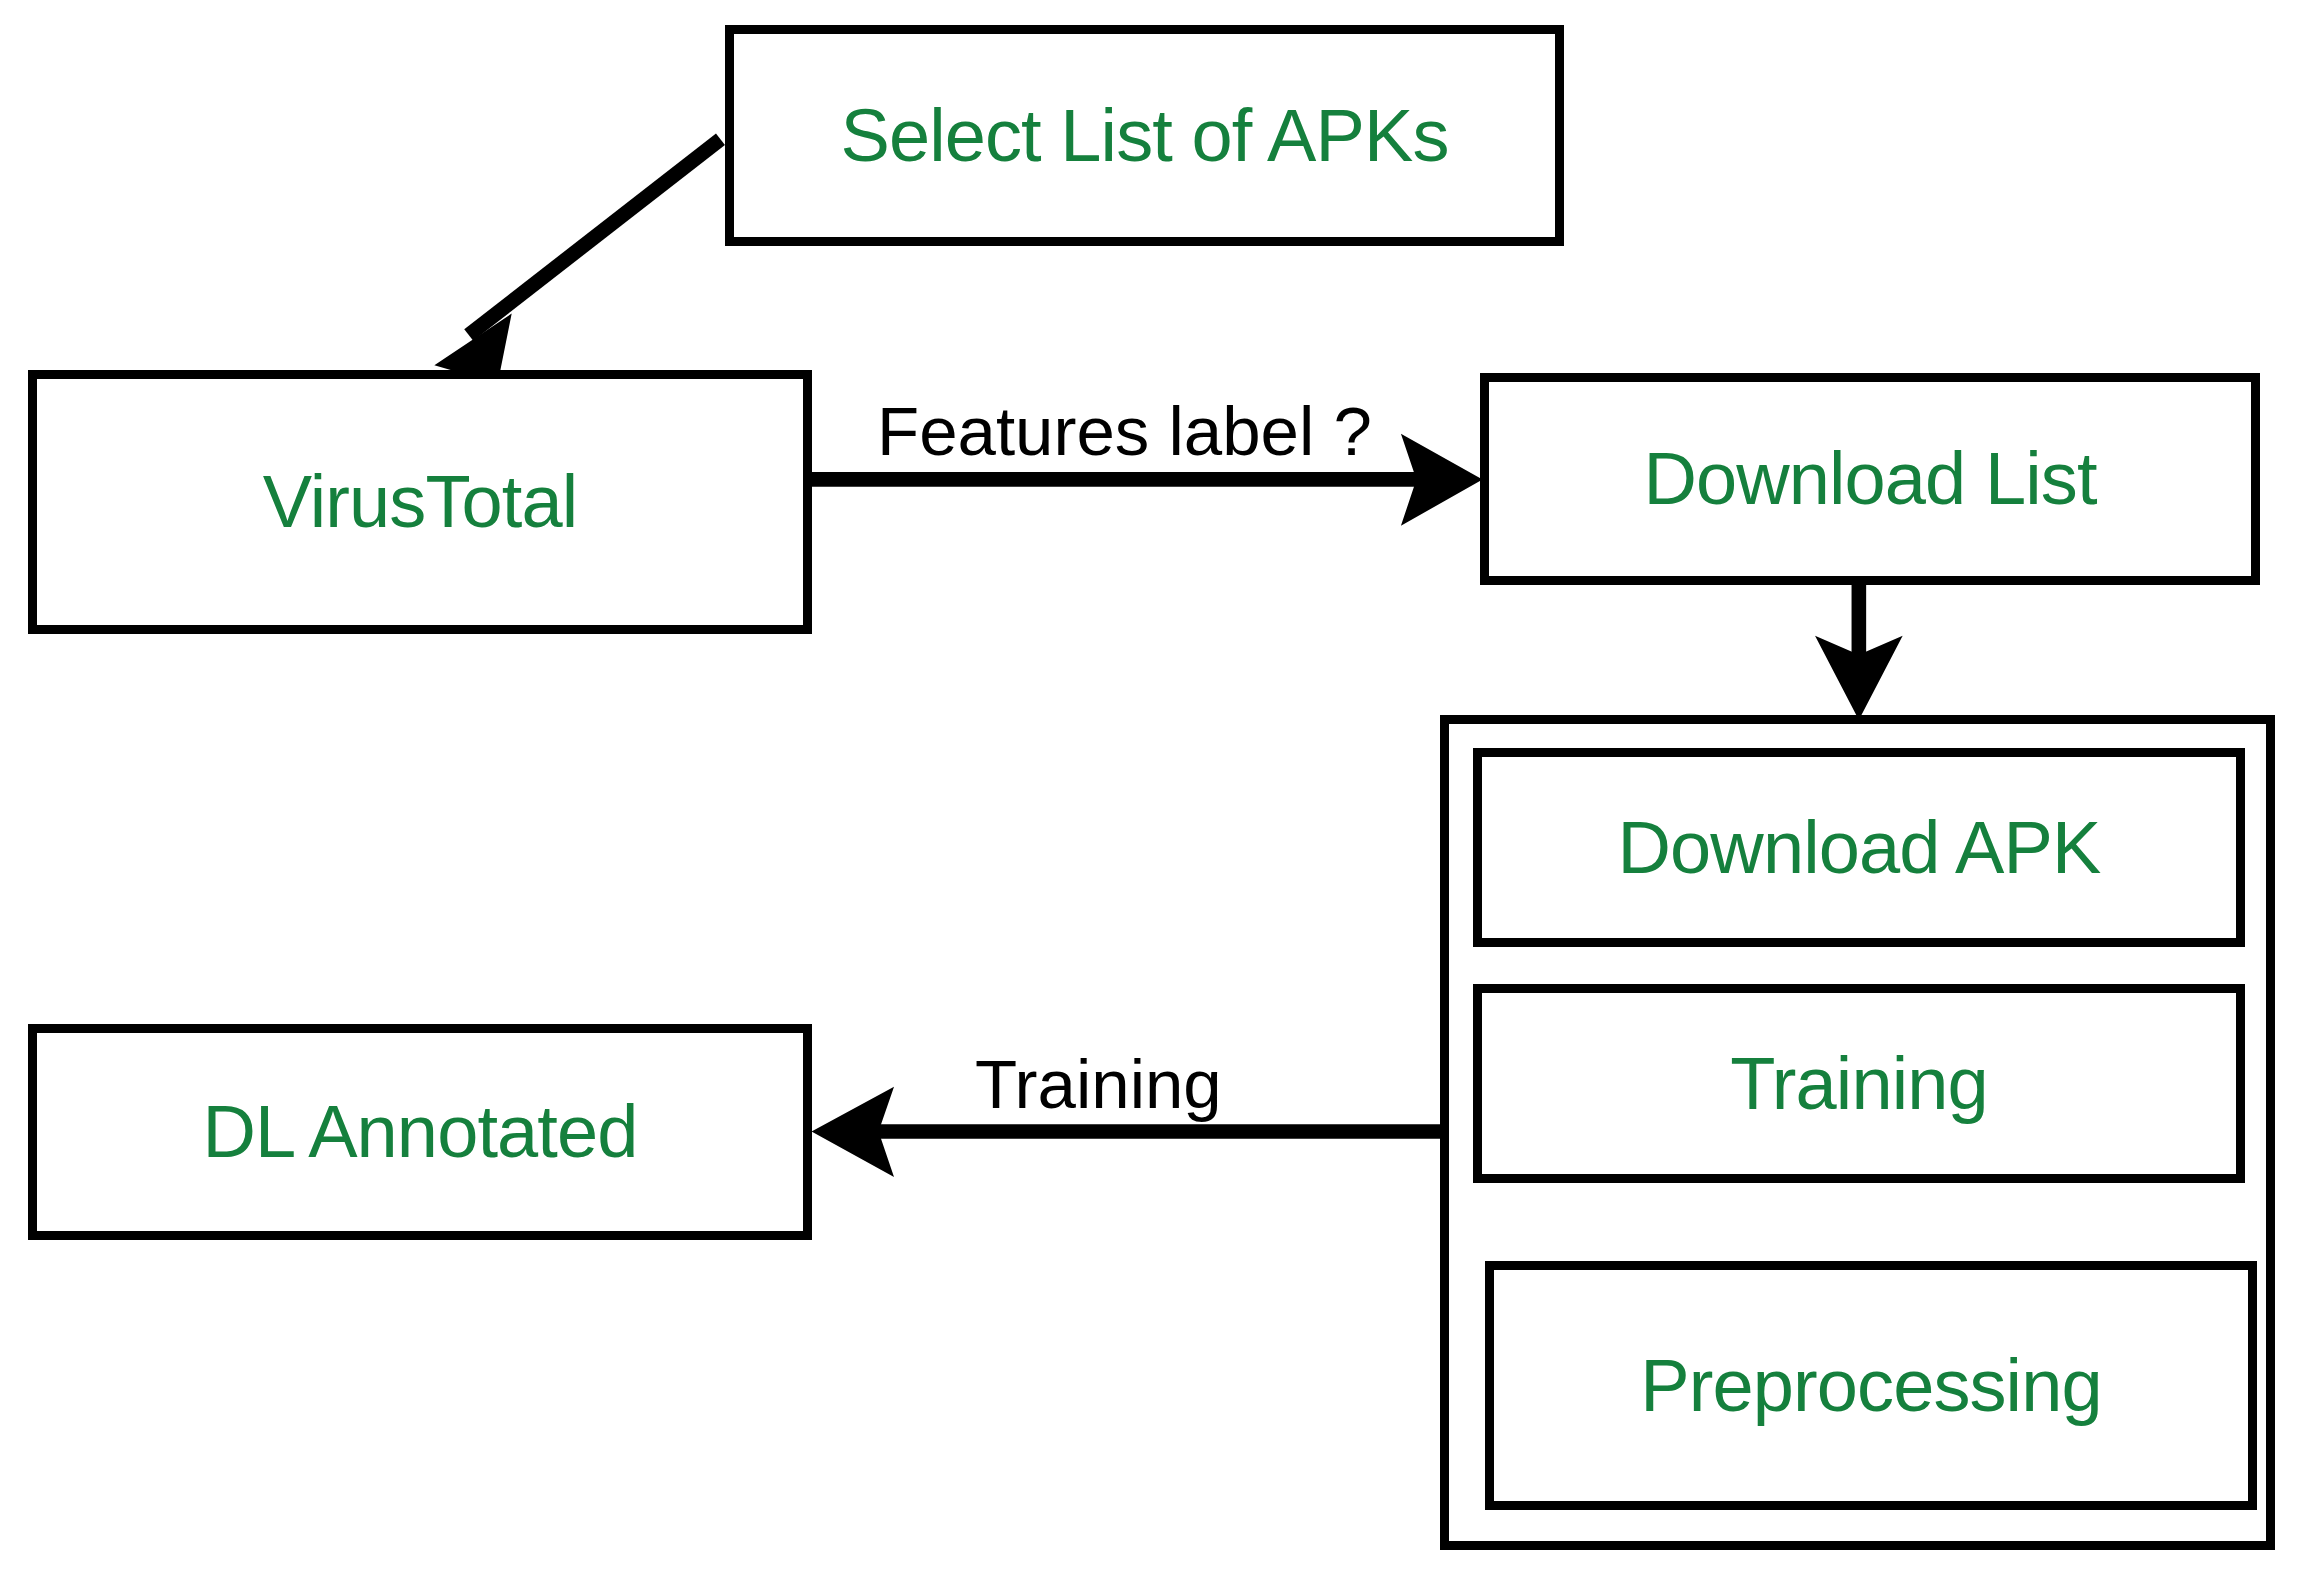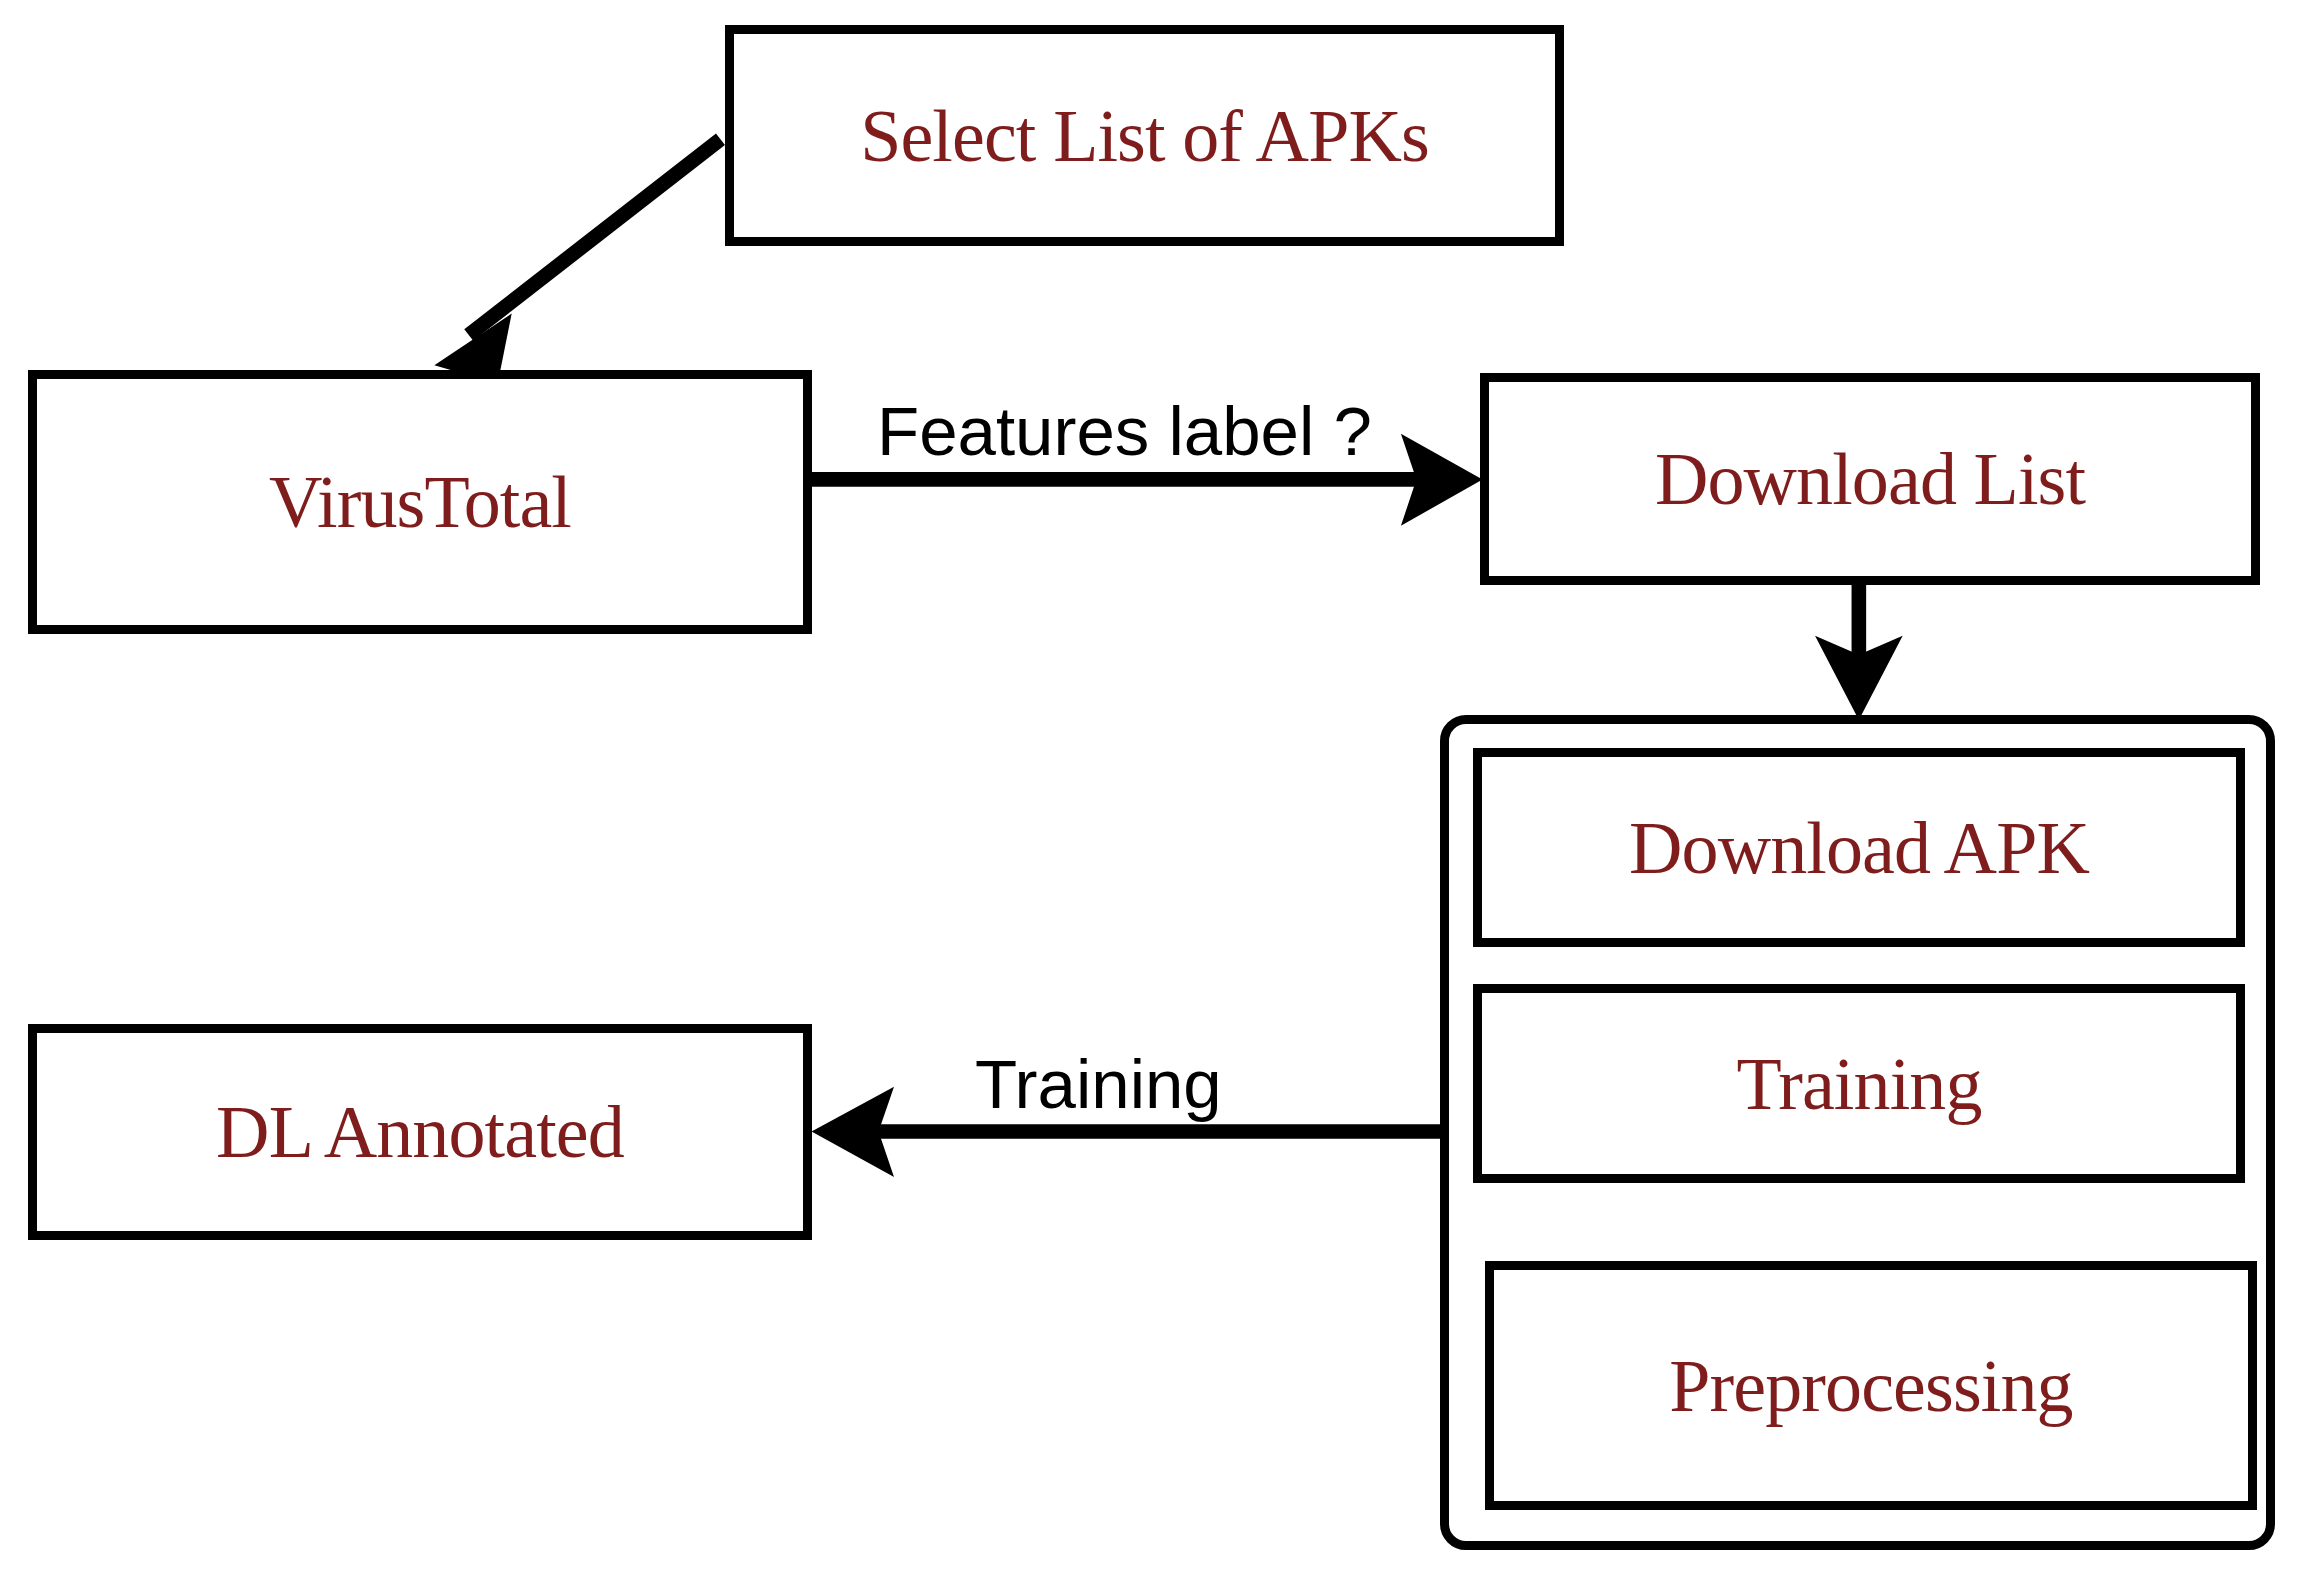--- a/index.html
+++ b/index.html
@@ -18,24 +18,24 @@
   .node {
     position: absolute;
     box-sizing: border-box;
     background: #ffffff;
     border: 9.5px solid #000000;
     display: flex;
     align-items: center;
     justify-content: center;
   }
   .node-label {
-    font-family: Liberation Serif, serif;
+    font-family: Liberation Sans, sans-serif;
     font-size: 74px;
     line-height: 1;
-    color: #7f1d1d;
+    color: #15803d;
     white-space: nowrap;
     letter-spacing: -0.9px;
   }
   .group-container {
     position: absolute;
     box-sizing: border-box;
     background: #ffffff;
     border: 9.5px solid #000000;
   }
   .inner-node {
@@ -101,21 +101,21 @@
   </div>
 
   <div class="node" style="left:1480px; top:373px; width:780px; height:212px;">
     <span class="node-label">Download List</span>
   </div>
 
   <div class="node" style="left:28px; top:1024px; width:784px; height:216px;">
     <span class="node-label">DL Annotated</span>
   </div>
 
-  <div class="group-container" style="left:1440px; top:715px; width:835px; height:835px;border-radius:26px;">
+  <div class="group-container" style="left:1440px; top:715px; width:835px; height:835px;">
     <div class="inner-node" style="left:24px; top:24px; width:772px; height:199px;">
       <span class="node-label">Download APK</span>
     </div>
     <div class="inner-node" style="left:24px; top:260px; width:772px; height:199px;">
       <span class="node-label">Training</span>
     </div>
     <div class="inner-node" style="left:36px; top:537px; width:772px; height:249px;">
       <span class="node-label">Preprocessing</span>
     </div>
   </div>

